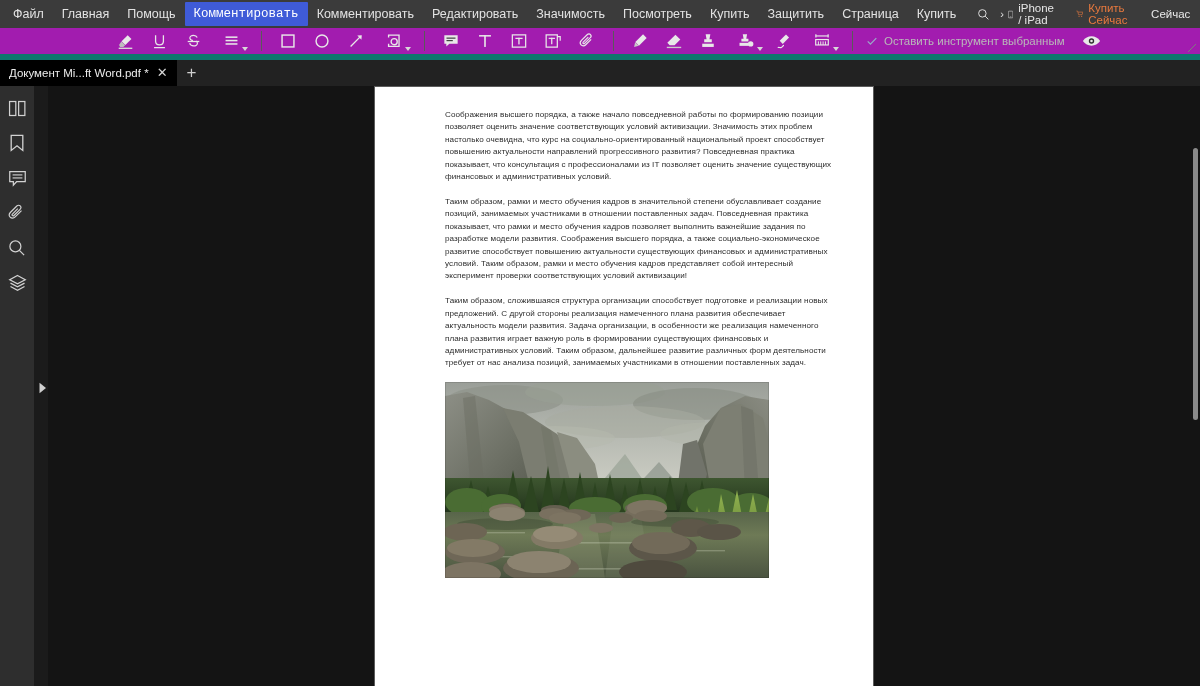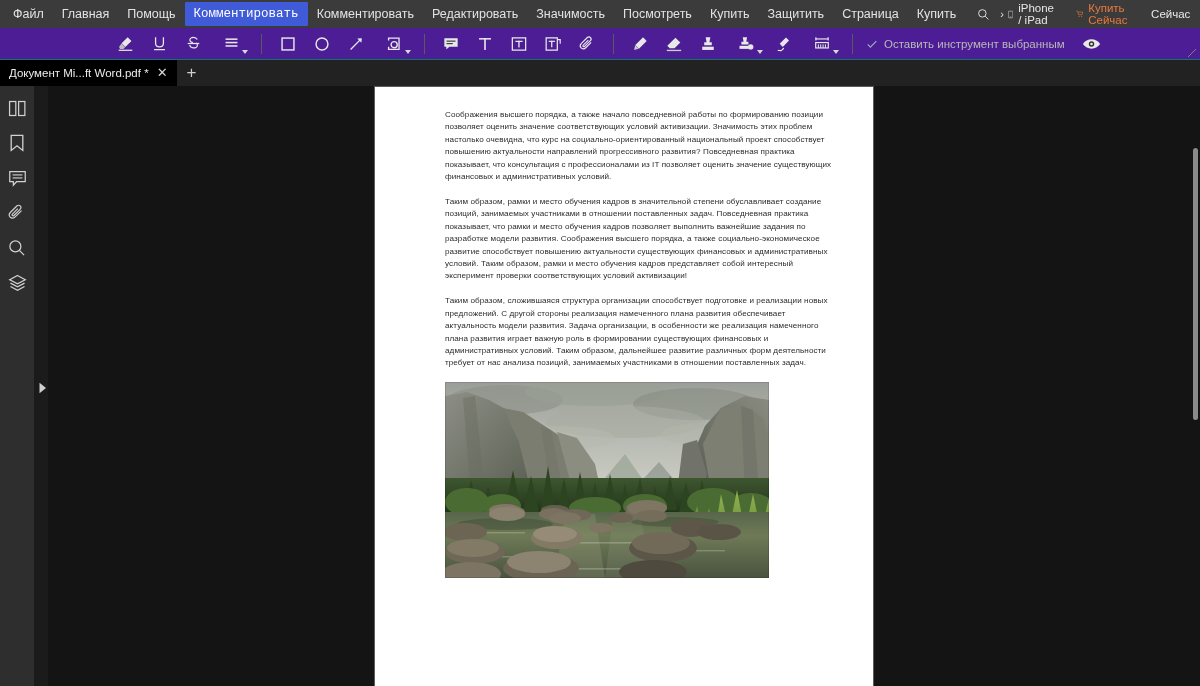--- a/index.html
+++ b/index.html
@@ -26,22 +26,22 @@
   .menubar-right {
     margin-left: auto; display: flex; align-items: center; padding-right: 8px; gap: 0px;
   }
   .mb-chev { color: #e0e0e0; font-size: 11px; padding: 0 2px 0 0; }
   .device-link { display: flex; align-items: center; gap: 5px; color: #e6e6e6; font-size: 11.5px; padding: 4px 8px 4px 2px; }
   .buy-link { display: flex; align-items: center; gap: 5px; color: #e8793e; font-size: 11.5px; padding: 4px 10px; }
   .signin-link { color: #e9e9e9; font-size: 11.5px; padding: 4px 8px; }
 
   
   .toolbar {
-    height: 32px; background: #4c1d95; flex: 0 0 32px;
-    display: flex; align-items: center; border-bottom: 1px solid #0f766e;
+    height: 32px; background: #a21caf; flex: 0 0 32px;
+    display: flex; align-items: center; border-bottom: 6px solid #0f766e;
     position: relative;
   }
   .tool {
     width: 30px; height: 30px; display: flex; align-items: center; justify-content: center;
     position: relative; margin: 0 2px;
   }
   .tool.wide { width: 38px; }
   .tool svg { display: block; }
   .tool .caret {
     position: absolute; right: 2px; bottom: 5px;

